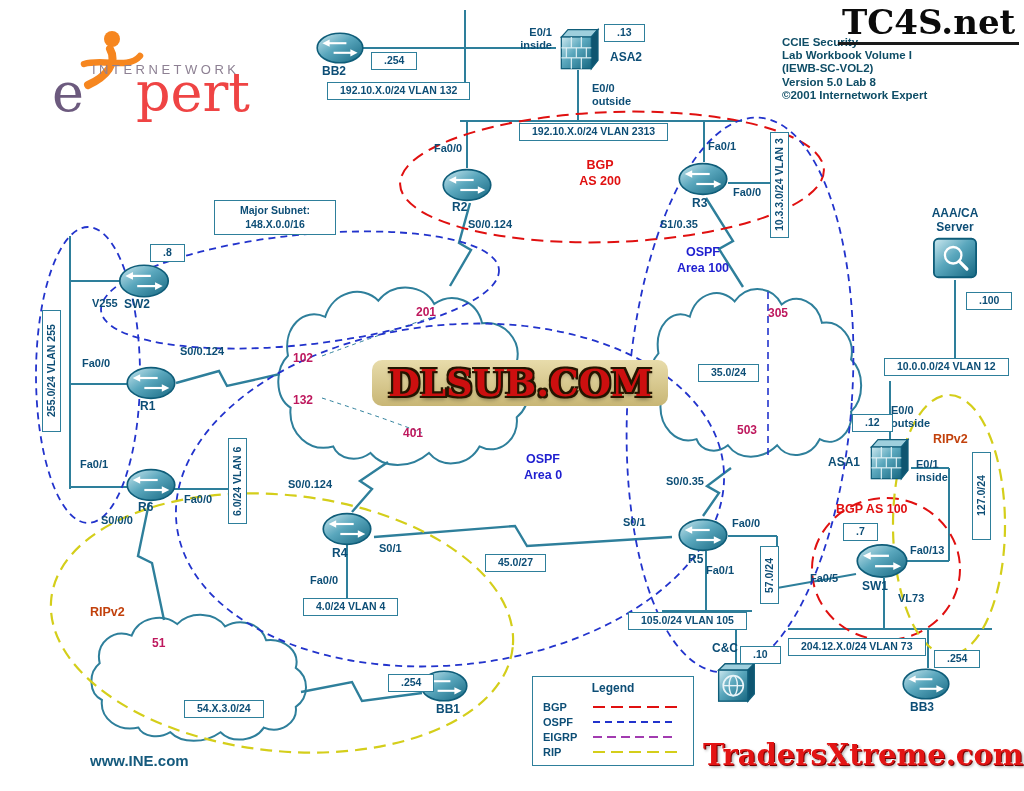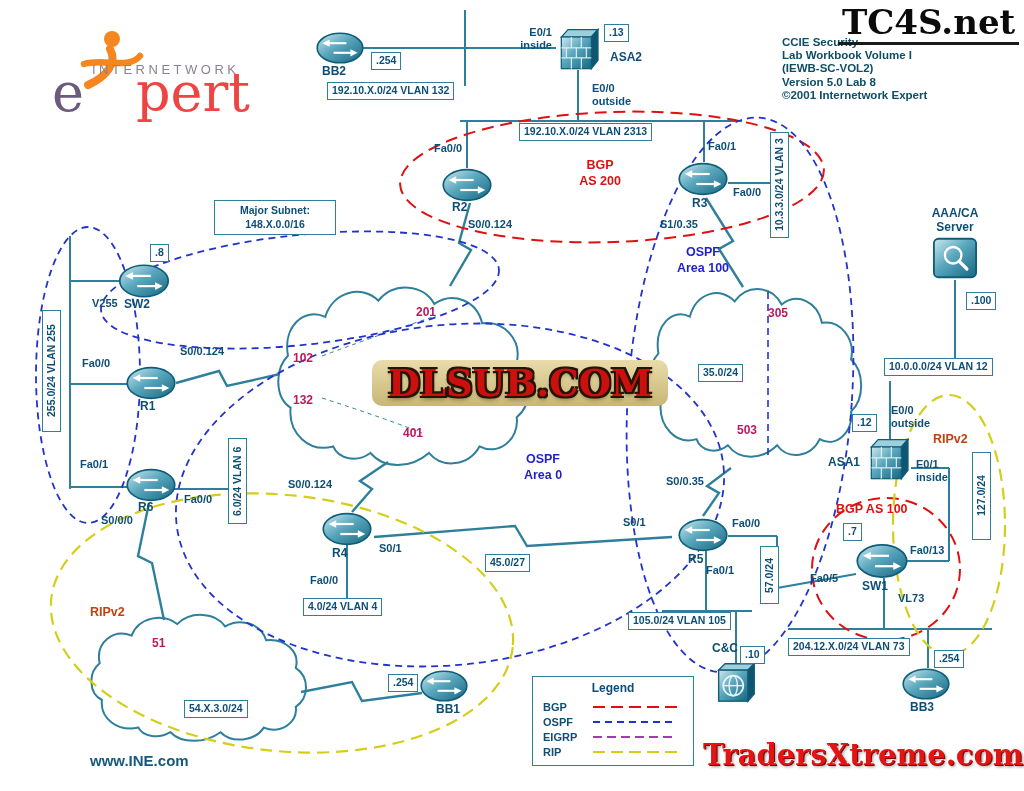--- a/index.html
+++ b/index.html
@@ -4,21 +4,21 @@
 <style>
   *{margin:0;padding:0;box-sizing:border-box}
   html,body{width:1024px;height:791px}
   body{position:relative;background:#fff;font-family:"Liberation Sans",sans-serif;overflow:hidden}
   #net-svg{position:absolute;left:0;top:0;z-index:1}
   .abs{position:absolute;z-index:3}
   .icon{position:absolute;z-index:2}
   .lbl{font-weight:bold;font-size:11px;color:#0d4e76;white-space:pre-line;line-height:1.2}
   .tr{text-align:right}.tc{text-align:center}
   .box{border:1.6px solid #2e7f9b;background:#fff;font-weight:bold;font-size:10.5px;color:#0d4e76;
-       padding:1px 4px;white-space:nowrap;text-align:center;line-height:1.3}
+       padding:1px 12px;white-space:nowrap;text-align:center;line-height:1.3}
   .box.ml{white-space:pre-line;padding:3px 25px}
   .vbox{border:1.6px solid #2e7f9b;background:#fff;font-weight:bold;font-size:10.5px;color:#0d4e76;
         padding:6px 1px;writing-mode:vertical-rl;transform:rotate(180deg);white-space:nowrap;
         text-align:center;width:19px;line-height:1.4}
   .num{font-weight:bold;font-size:12px;color:#be185d}
   .zone{font-weight:bold;font-size:12.5px;white-space:pre-line;text-align:center;line-height:1.25}
   .red{color:#e01010}.blue{color:#1f1fd0}.olive{color:#c2410c}
   .nlabel{font-weight:bold;font-size:12px;color:#0d4e76;white-space:pre-line;line-height:1.2}
   .legend{left:532px;top:676px;width:162px;height:90px;border:1.6px solid #2e7f9b;background:#fff;padding:4px 10px}
   .legend-title{font-weight:bold;font-size:12px;color:#0d4e76;text-align:center;margin-bottom:4px}

